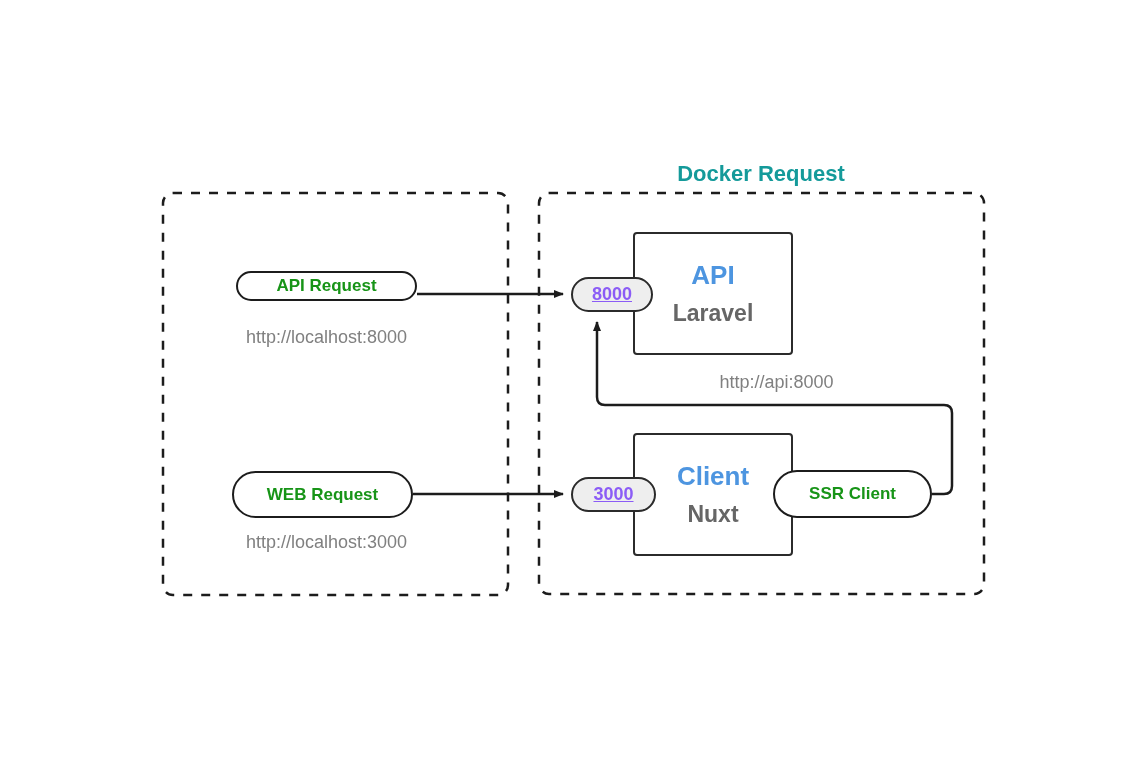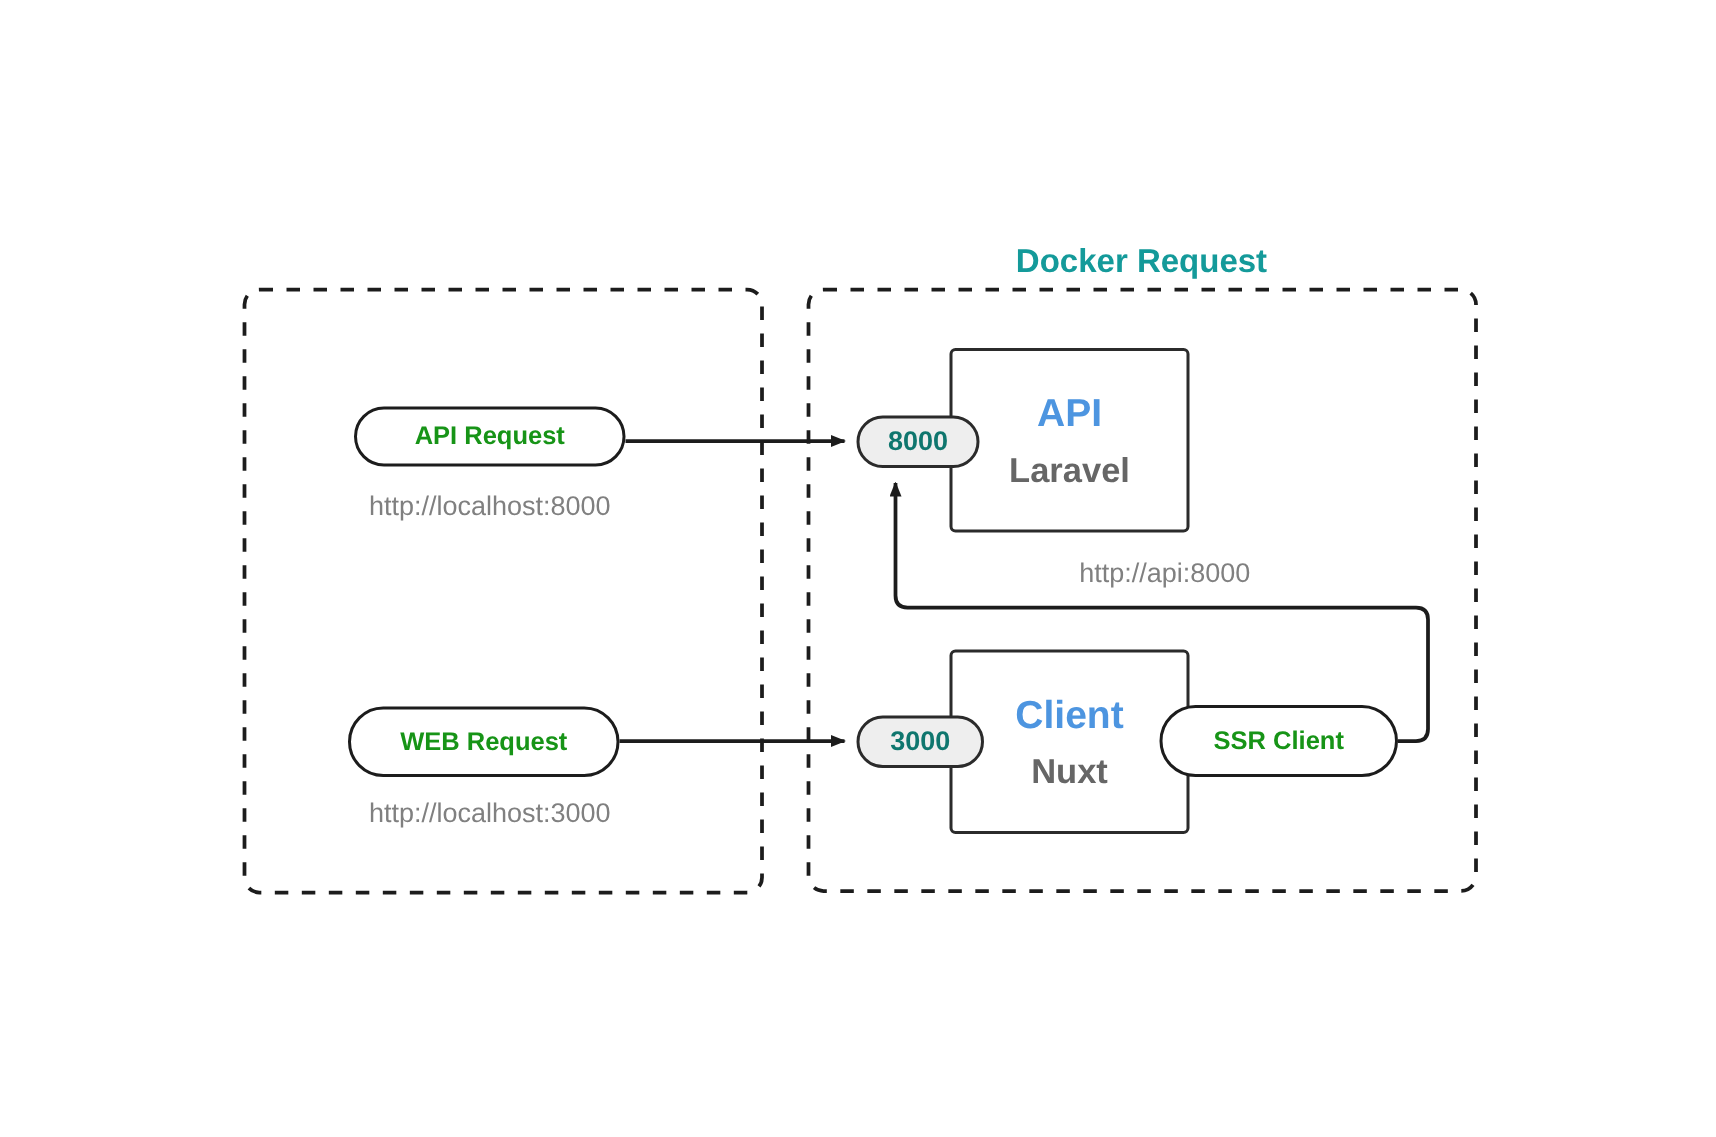--- a/index.html
+++ b/index.html
@@ -90,21 +90,21 @@
     justify-content: center;
     font-size: 17px;
     font-weight: bold;
     color: #179417;
     white-space: nowrap;
   }
   #api-request-pill {
     left: 236px;
     top: 271px;
     width: 181px;
-    height: 40px;
+    height: 30px;
   }
   #web-request-pill {
     left: 232px;
     top: 471px;
     width: 181px;
     height: 47px;
   }
   #ssr-request-pill {
     left: 773px;
     top: 470px;
@@ -115,22 +115,23 @@
     position: absolute;
     background: #eeeeee;
     border: 2px solid #2b2b2b;
     border-radius: 999px;
     box-sizing: border-box;
     display: flex;
     align-items: center;
     justify-content: center;
     font-size: 18px;
     font-weight: bold;
-    color: #0f766e;
-    white-space: nowrap;
+    color: #8b5cf6;
+    white-space: nowrap;
+    text-decoration: underline;
   }
   #port-8000 {
     left: 571px;
     top: 277px;
     width: 82px;
     height: 35px;
   }
   #port-3000 {
     left: 571px;
     top: 477px;

